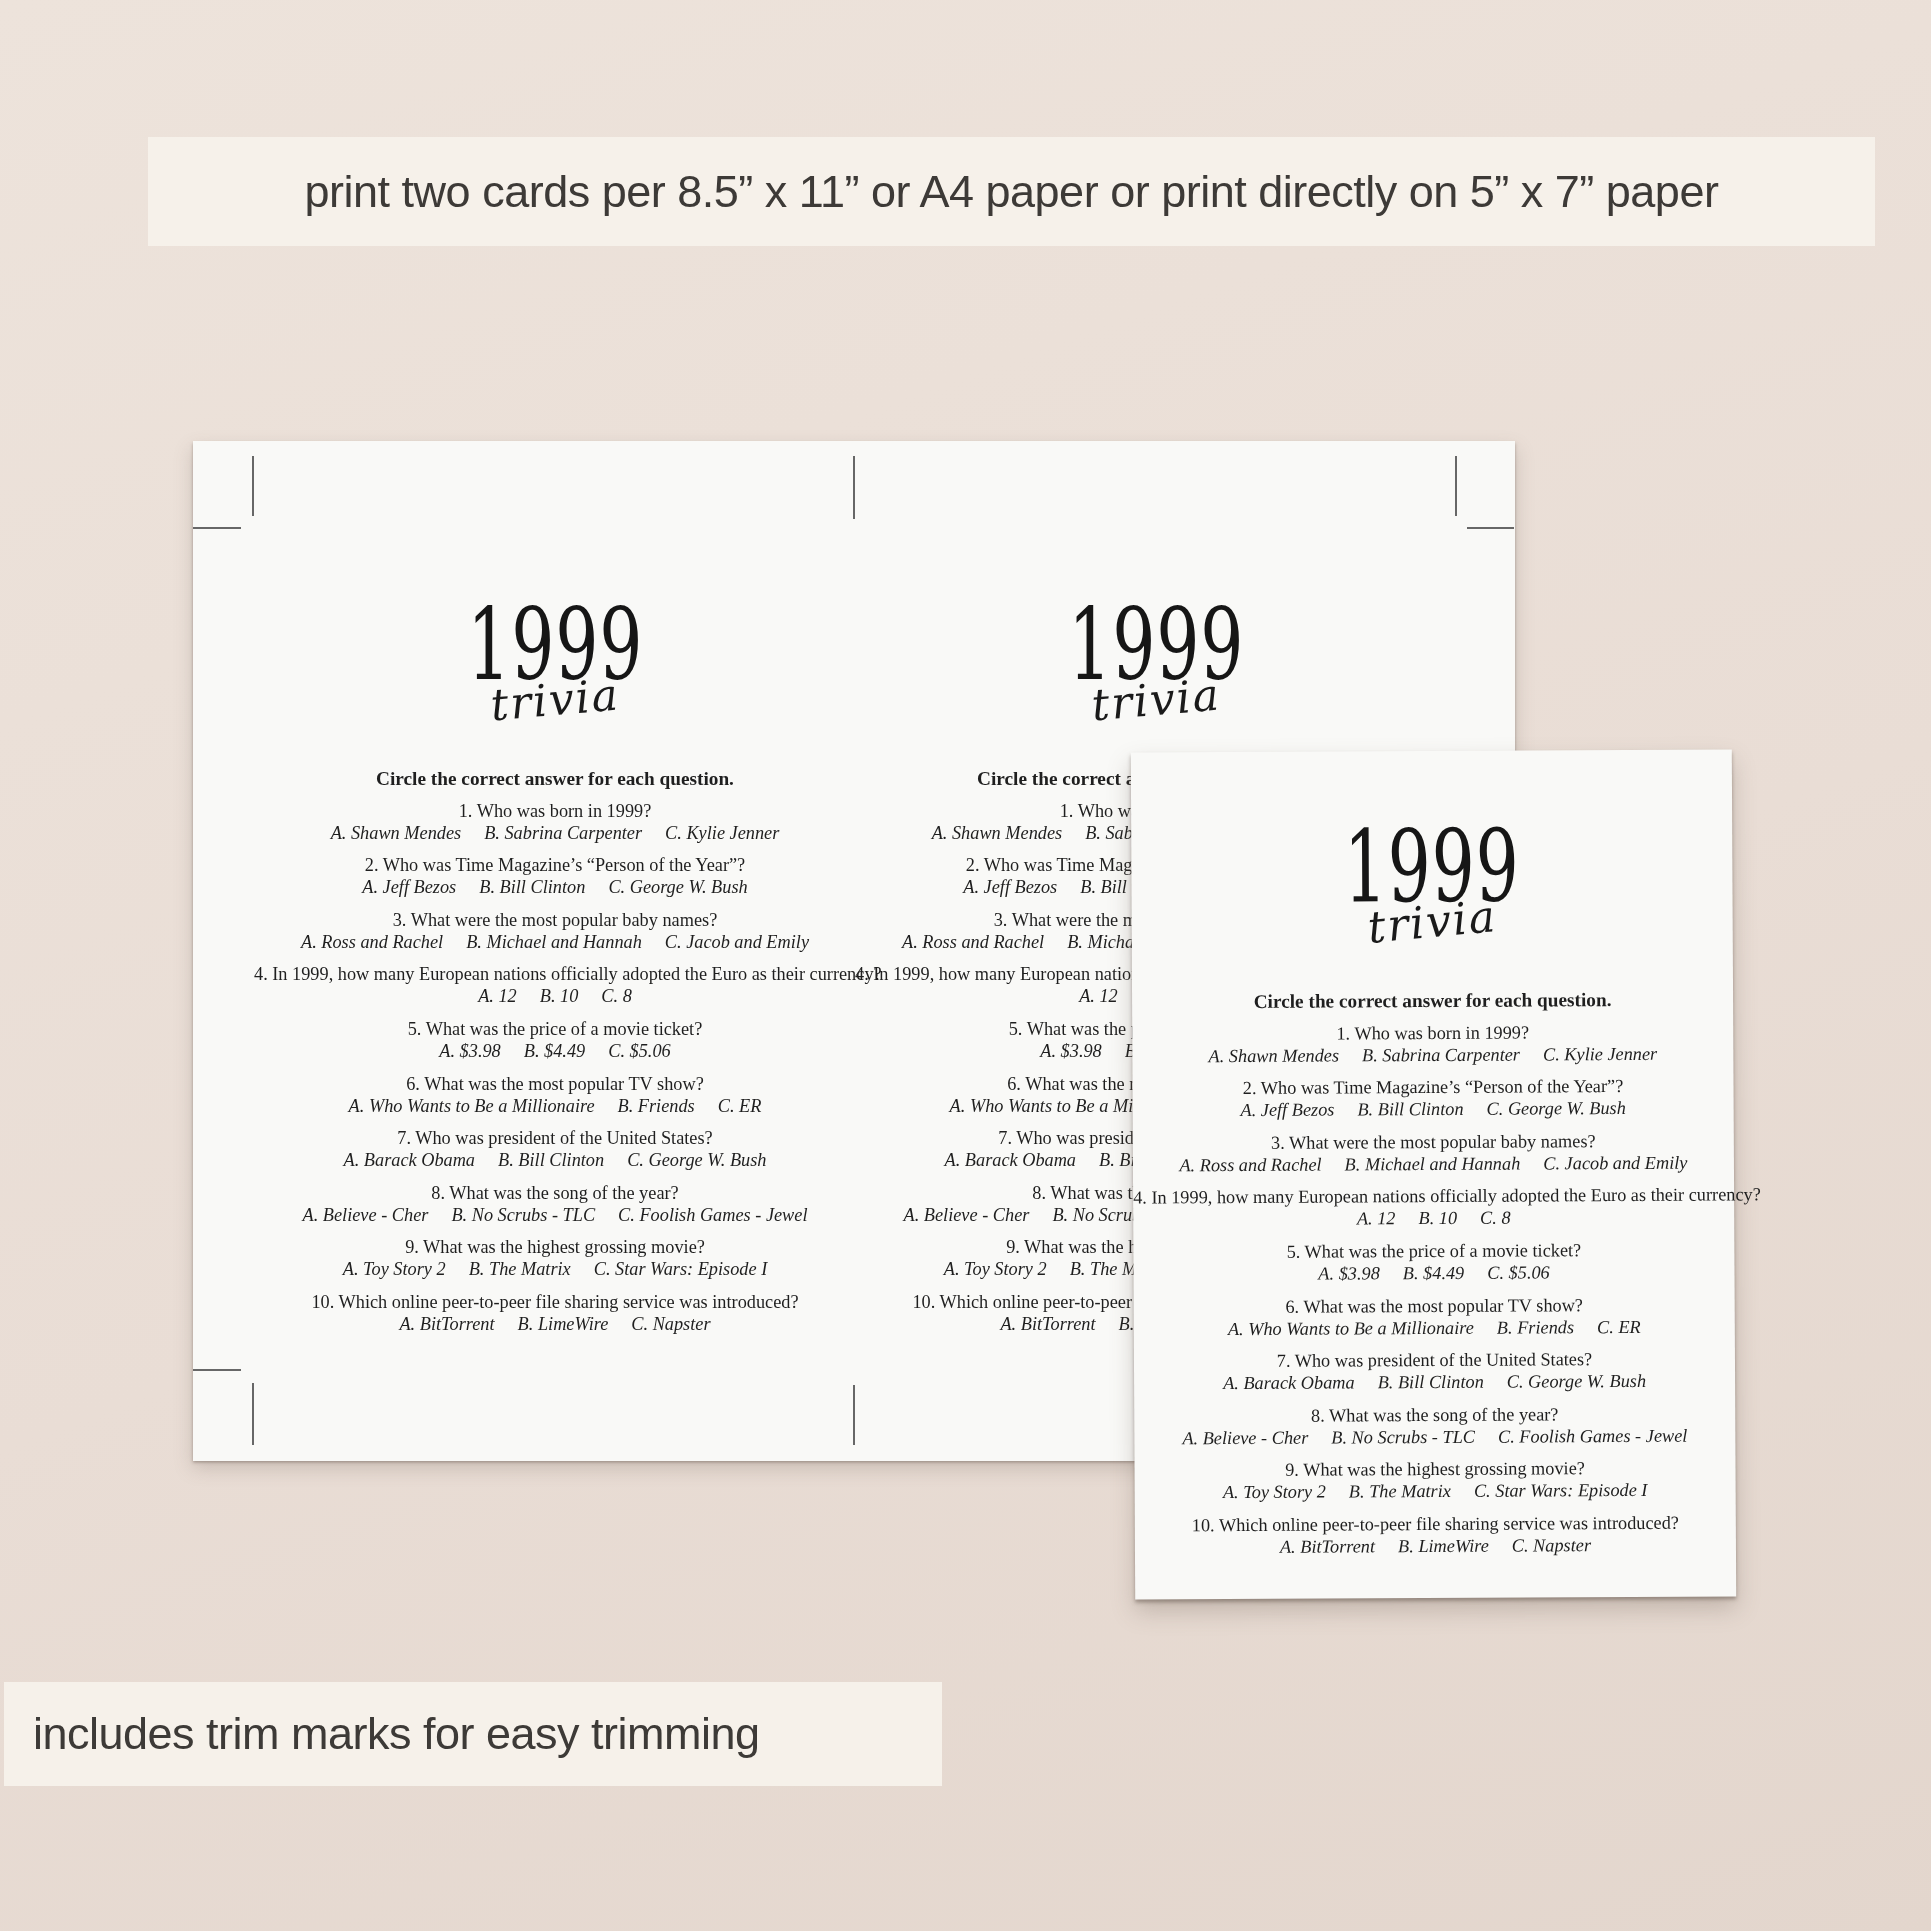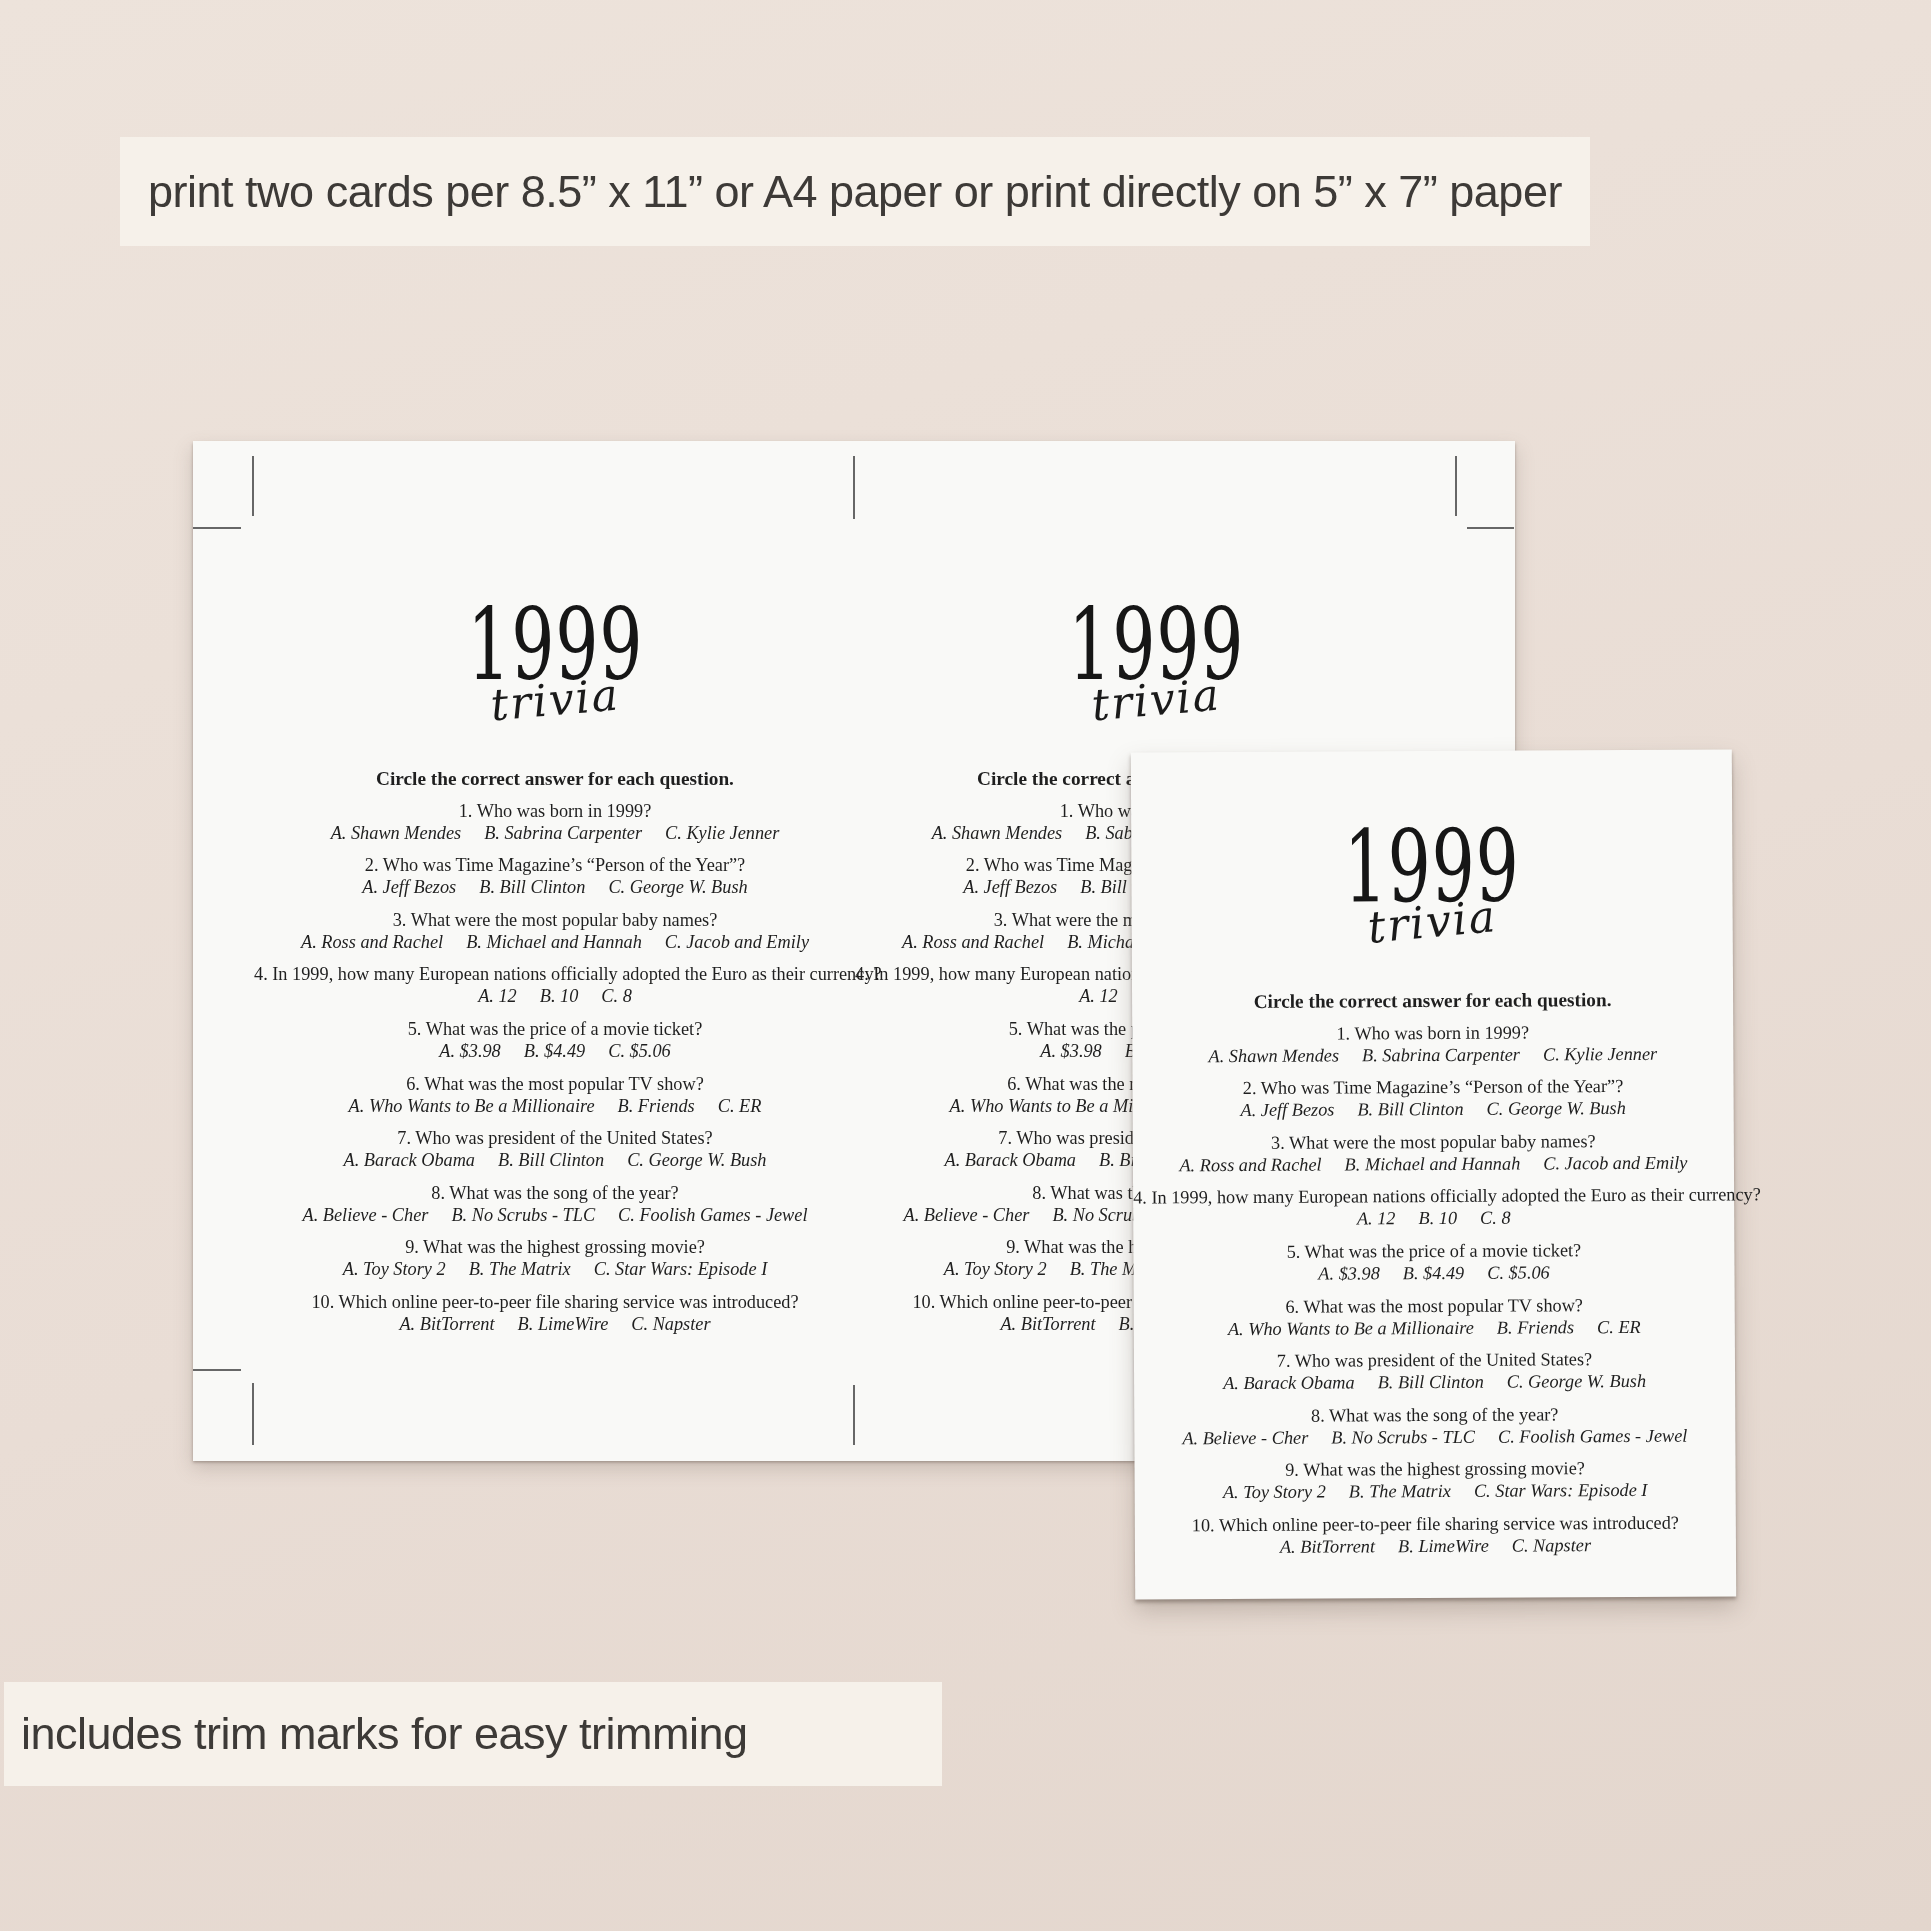--- a/index.html
+++ b/index.html
@@ -8,22 +8,22 @@
   }
   html,body{margin:0;padding:0;background:#d8ccc4;}
   .stage{
     position:relative;width:1931px;height:1931px;overflow:hidden;
     background:linear-gradient(160deg,#ede3db 0%,var(--bg) 55%,#e3d6cd 100%);
     font-family:"Liberation Serif",serif;color:var(--ink);
   }
   
   .banner{position:absolute;background:var(--banner-bg);display:flex;align-items:center;
     color:var(--banner-ink);font-family:"Liberation Sans",sans-serif;font-size:45px;letter-spacing:-0.5px;}
-  .banner-top{left:120px;top:137px;width:1470px;height:109px;justify-content:center;}
-  .banner-bottom{left:3.9px;top:1682px;width:938px;height:104px;padding-left:17px;box-sizing:border-box;}
+  .banner-top{left:148px;top:137px;width:1727px;height:109px;justify-content:center;}
+  .banner-bottom{left:3.9px;top:1682px;width:938px;height:104px;padding-left:29px;box-sizing:border-box;}
   
   .sheet{position:absolute;left:193px;top:441px;width:1322px;height:1020px;background:var(--card-bg);
     box-shadow:0 1.9px 2.9px rgba(107,92,82,.5),0 7.7px 17.4px rgba(107,92,82,.25);}
   
   .tm{position:absolute;background:var(--trim);}
   .tm-v{width:1.9px;} .tm-h{height:1.9px;}
   
   .card-area{position:absolute;top:88px;width:602px;height:845px;}
   .card-area-1{left:61px;} .card-area-2{left:662px;}
   

